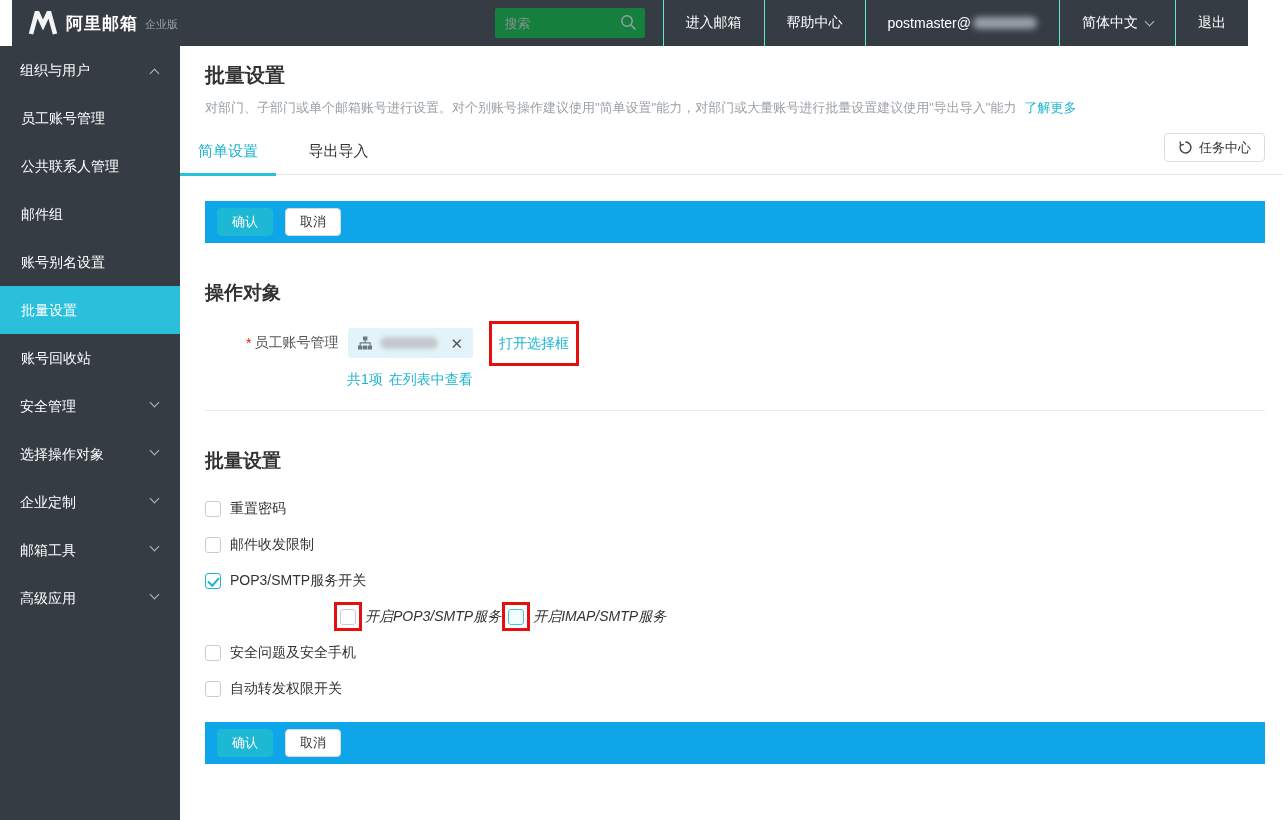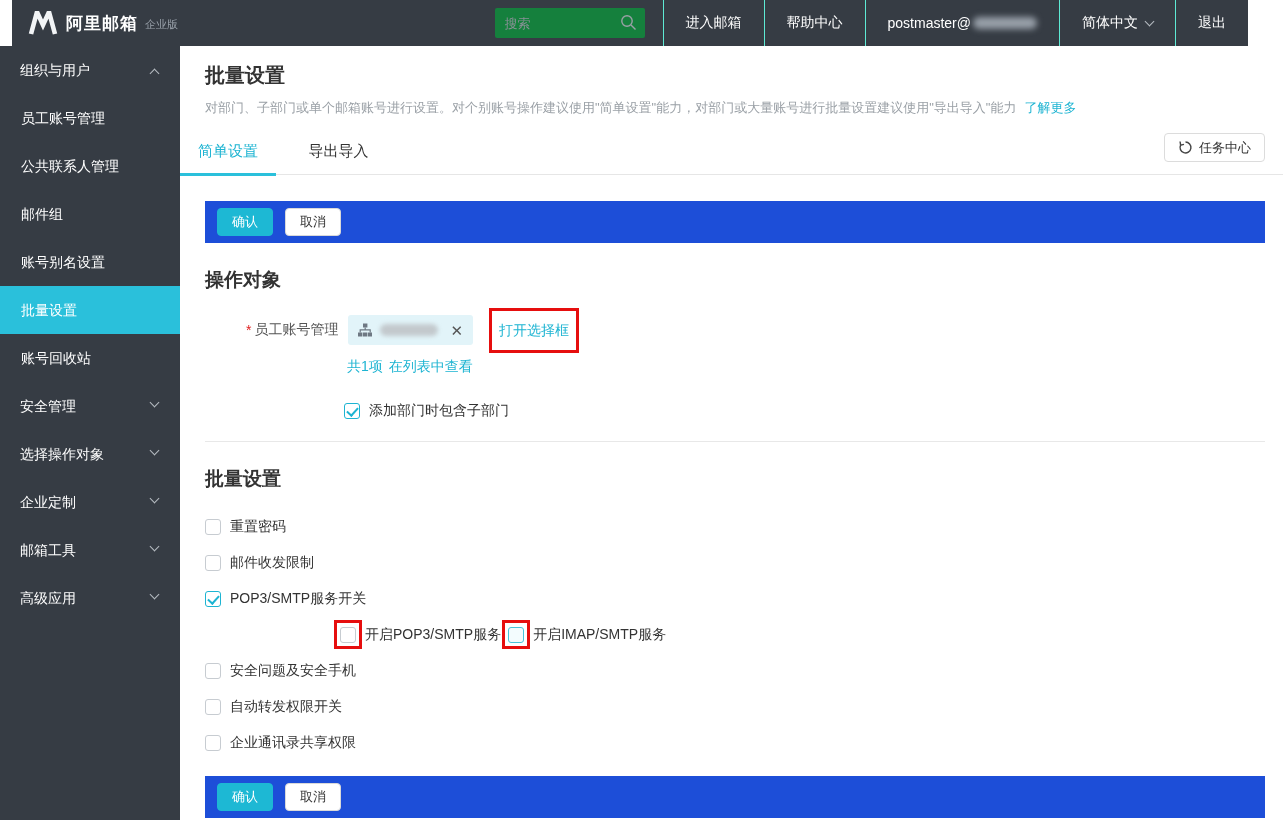--- a/index.html
+++ b/index.html
@@ -53,30 +53,30 @@
   .tab.t2 { margin-left:10px; }
   .tab.active { color:#1db4d2; }
   .tab.active::after { content:""; position:absolute; left:0; right:0; bottom:-1px;
     height:3px; background:#2ac0db; }
   .task-btn { position:absolute; right:18px; top:3px; height:29px; background:#fff;
     border:1px solid #dcdcdc; border-radius:4px; padding:0 13px; font-size:13px; color:#333;
     display:flex; align-items:center; gap:6px; cursor:pointer;
     font-family:"Liberation Sans","DejaVu Sans",sans-serif; }
 
   .content { padding:0 18px 0 25px; position:relative; }
-  .action-bar { height:42px; background:#1d4ed8; display:flex; align-items:center;
+  .action-bar { height:42px; background:#0ea5e9; display:flex; align-items:center;
     padding-left:12px; }
   .action-bar.top { margin-top:26px; }
   .action-bar.bottom { margin-top:24px; }
   .btn { height:28px; padding:0 14px; font-size:13px; border-radius:4px; cursor:pointer;
     font-family:"Liberation Sans","DejaVu Sans",sans-serif; }
   .btn.primary { background:#1db8d4; border:1px solid #1db8d4; color:#fff; }
   .btn.plain { background:#fff; border:1px solid #d9d9d9; color:#333; margin-left:12px; }
 
-  .sec-title { font-size:19px; font-weight:bold; color:#333; margin-top:24px; }
+  .sec-title { font-size:19px; font-weight:bold; color:#333; margin-top:37px; }
 
   .form-row { margin-top:22px; display:flex; align-items:center; }
   .req { color:#e02020; font-size:14px; margin-left:41px; margin-right:3px; }
   .form-label { font-size:14px; color:#555; }
   .tag { display:inline-flex; align-items:center; height:30px; background:#e2f4f9;
     border-radius:3px; padding:0 10px; margin-left:10px; }
   .redact-light { display:inline-block; width:58px; height:12px; background:#c3c9cd;
     border-radius:6px; filter:blur(2px); margin-left:8px; }
   .tag .x { font-size:15px; color:#555; margin-left:12px; cursor:pointer; line-height:1; }
 
@@ -97,21 +97,21 @@
     transform:rotate(42deg); }
   .cb.hl { border-color:#49c3da; background:#f3fcfe; }
   .cb-wrap { position:relative; display:inline-flex; }
   .ann.a-cb { left:-6px; top:-7px; width:28px; height:29px; }
 
   .cb-row { display:flex; align-items:center; margin-top:18px; height:18px; }
   .cb-row.first { margin-top:26px; }
   .cb-row .cb-label { font-size:14px; color:#333; margin-left:9px; white-space:nowrap; }
   .cb-row.include { margin-left:139px; margin-top:26px; }
   .cb-row.subrow { margin-left:135px; }
-  .subrow .grp { display:inline-flex; align-items:center; }
+  .subrow .grp { display:inline-flex; align-items:center;font-style:italic; }
   .subrow .grp2 { margin-left:7px; }
 
   .divider { border:none; border-top:1px solid #e8e8e8; margin-top:21px; }
 </style>
 </head>
 <body>
 
 <div class="hdr">
   <div class="logo">
     <svg width="30" height="24" viewBox="0 0 30 24">
@@ -201,24 +201,20 @@
         <a>打开选择框</a>
         <span class="ann a-open"></span>
       </span>
     </div>
 
     <div class="sub-links">
       <a>共1项</a>
       <a>在列表中查看</a>
     </div>
 
-    <div class="cb-row include">
-      <span class="cb checked"></span>
-      <span class="cb-label">添加部门时包含子部门</span>
-    </div>
 
     <hr class="divider">
 
     <h2 class="sec-title">批量设置</h2>
 
     <div class="cb-row first">
       <span class="cb"></span>
       <span class="cb-label">重置密码</span>
     </div>
 
@@ -252,24 +248,20 @@
     <div class="cb-row">
       <span class="cb"></span>
       <span class="cb-label">安全问题及安全手机</span>
     </div>
 
     <div class="cb-row">
       <span class="cb"></span>
       <span class="cb-label">自动转发权限开关</span>
     </div>
 
-    <div class="cb-row">
-      <span class="cb"></span>
-      <span class="cb-label">企业通讯录共享权限</span>
-    </div>
 
     <div class="action-bar bottom">
       <button class="btn primary">确认</button>
       <button class="btn plain">取消</button>
     </div>
 
   </div>
 </main>
 
 </body></html>

